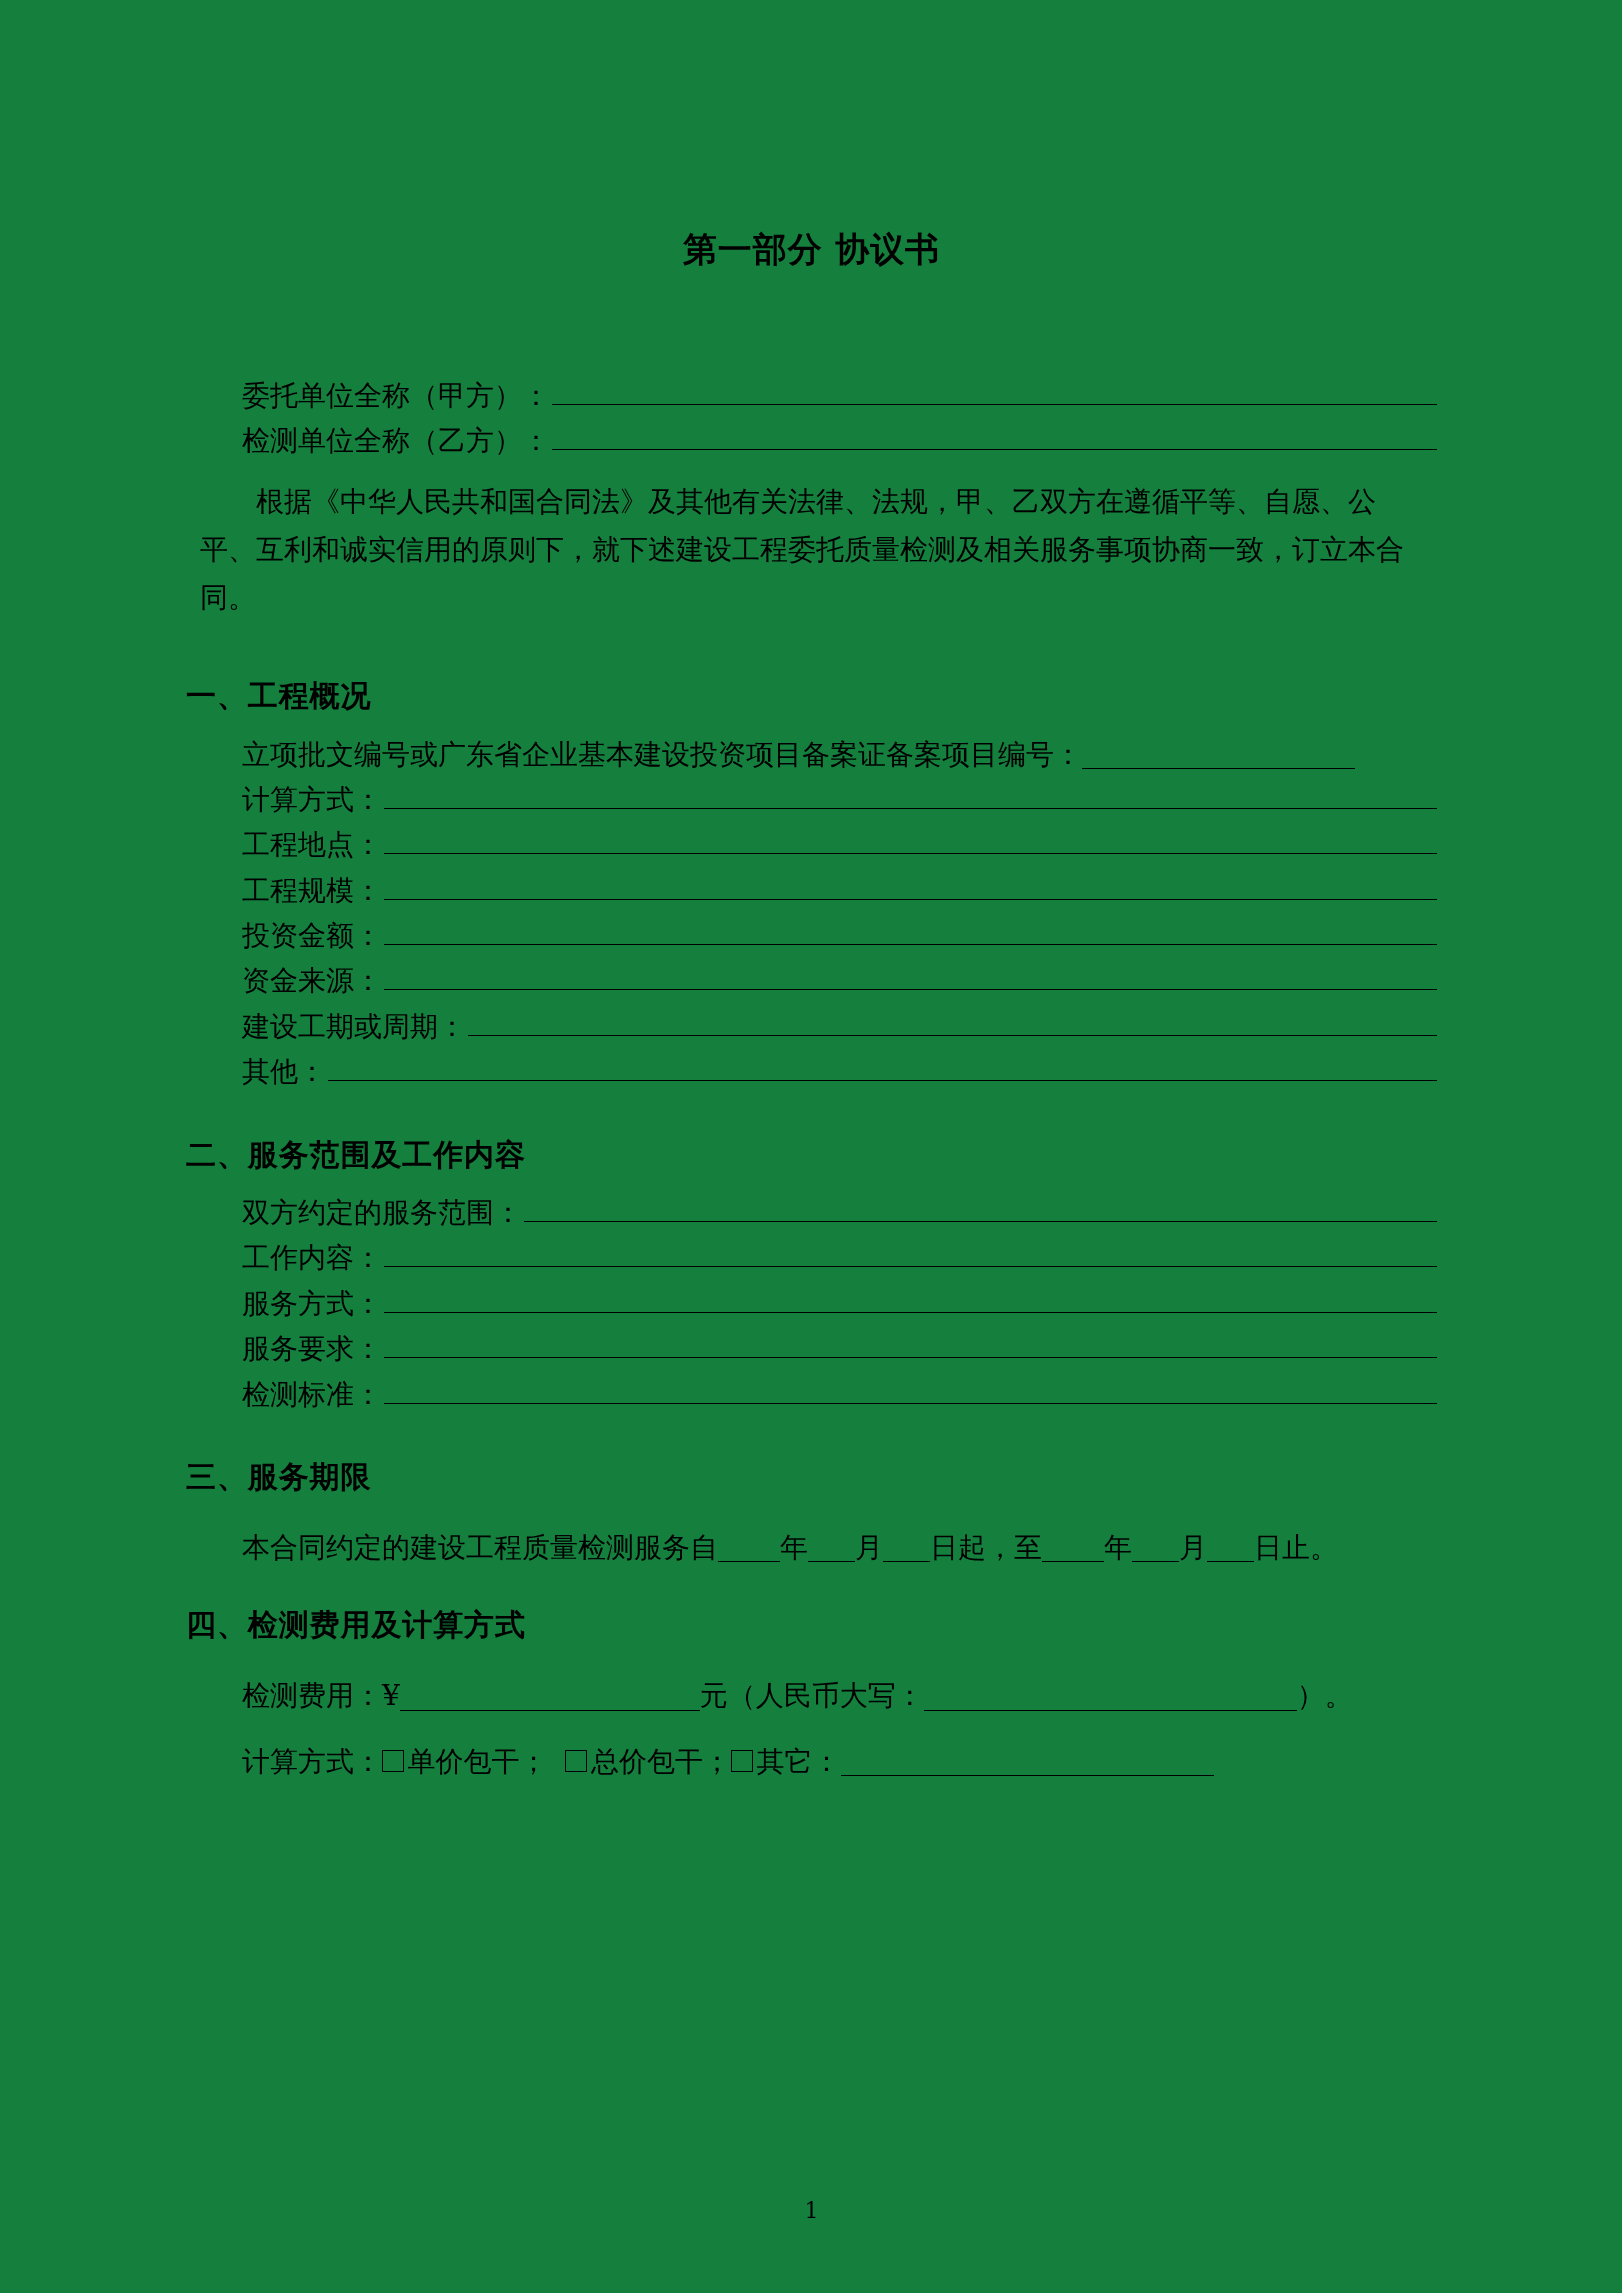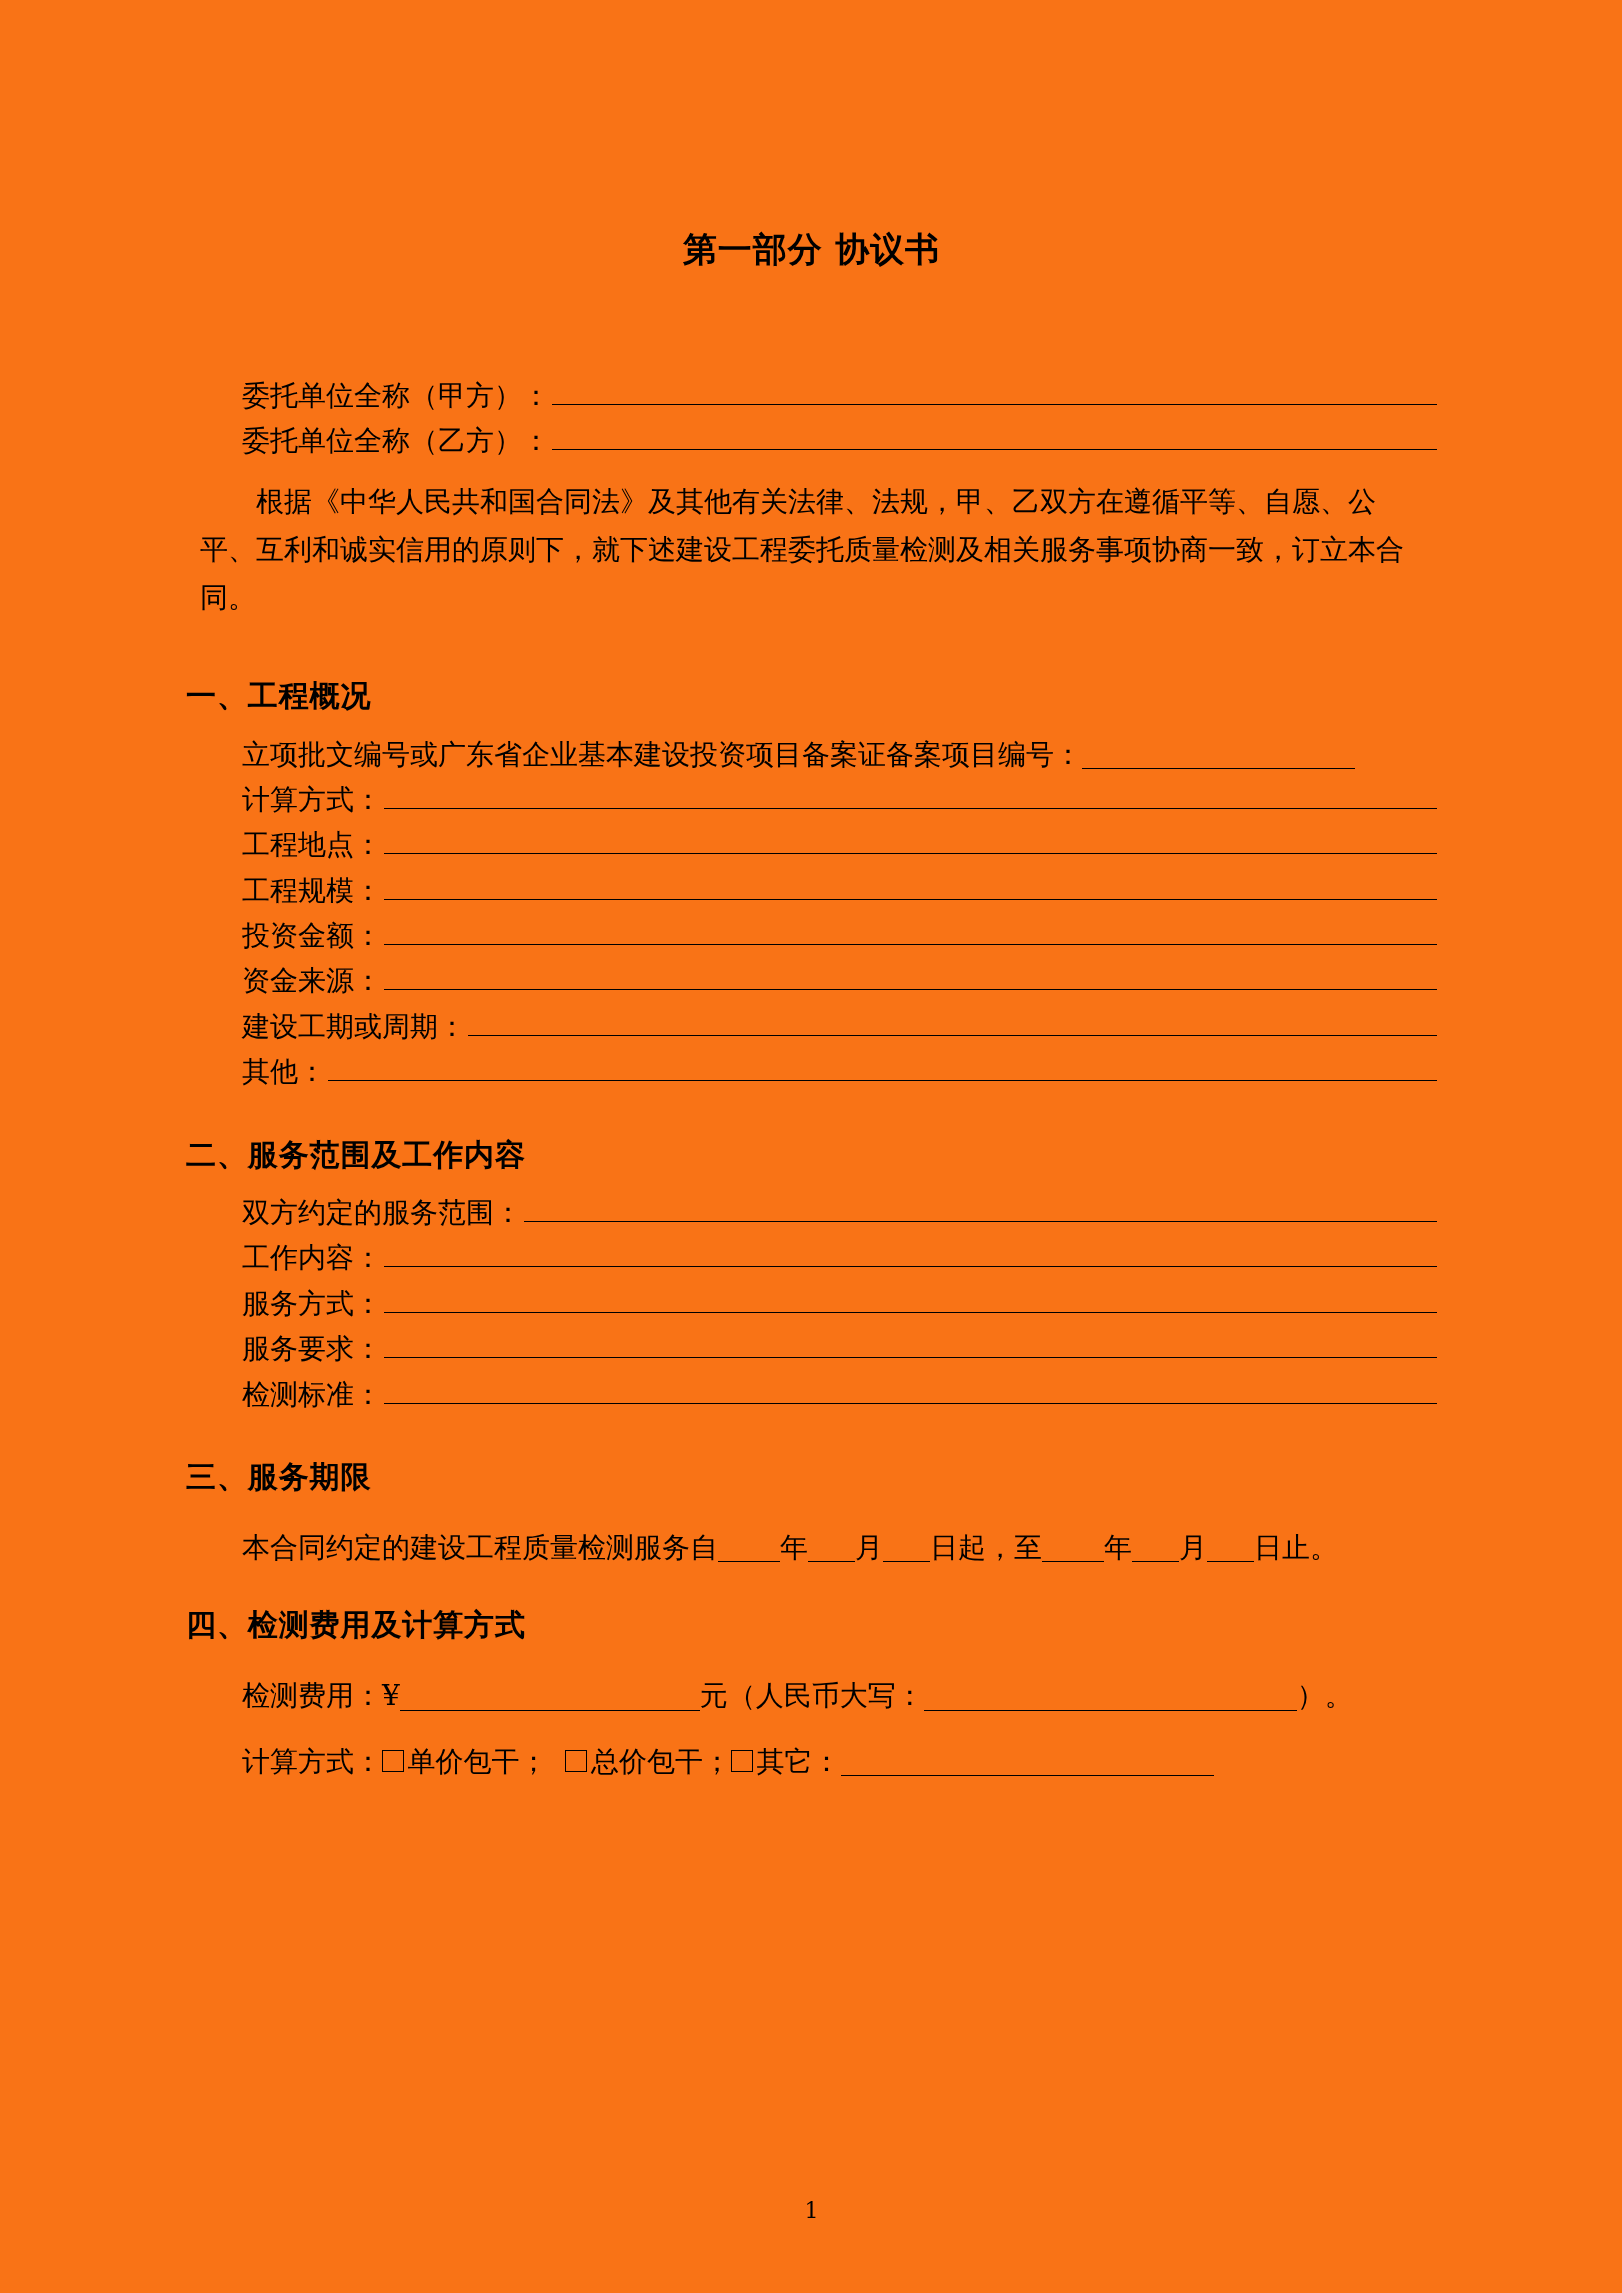--- a/index.html
+++ b/index.html
@@ -9,21 +9,21 @@
   }
   body {
     font-family: "DejaVu Sans", "Liberation Sans", sans-serif;
     color: #000000;
   }
   .page {
     position: relative;
     width: 1623px;
     height: 2294px;
     margin: 0 auto;
-    background: #f97316;
+    background: #15803d;
     box-sizing: border-box;
     padding: 227px 186px 55px 186px;
   }
   .doc-title {
     text-align: center;
     font-size: 34px;
     font-weight: bold;
     letter-spacing: 0.9px;
     margin: 0 0 0 0;
     font-family: "DejaVu Sans", "Liberation Sans", sans-serif;
@@ -113,21 +113,21 @@
 
   <div class="doc-title">第一部分  协议书</div>
   <div class="title-gap"></div>
 
   <div class="field-line">
     <span class="field-label">委托单位全称（甲方）：</span>
     <span class="blank"></span>
   </div>
 
   <div class="field-line">
-    <span class="field-label">委托单位全称（乙方）：</span>
+    <span class="field-label">检测单位全称（乙方）：</span>
     <span class="blank"></span>
   </div>
 
   <p class="para indent2">根据《中华人民共和国合同法》及其他有关法律、法规，甲、乙双方在遵循平等、自愿、公平、互利和诚实信用的原则下，就下述建设工程委托质量检测及相关服务事项协商一致，订立本合同。</p>
 
   <div class="sp-a"></div>
 
   <div class="sec-heading">一、工程概况</div>
   <div class="sp-e"></div>
 

